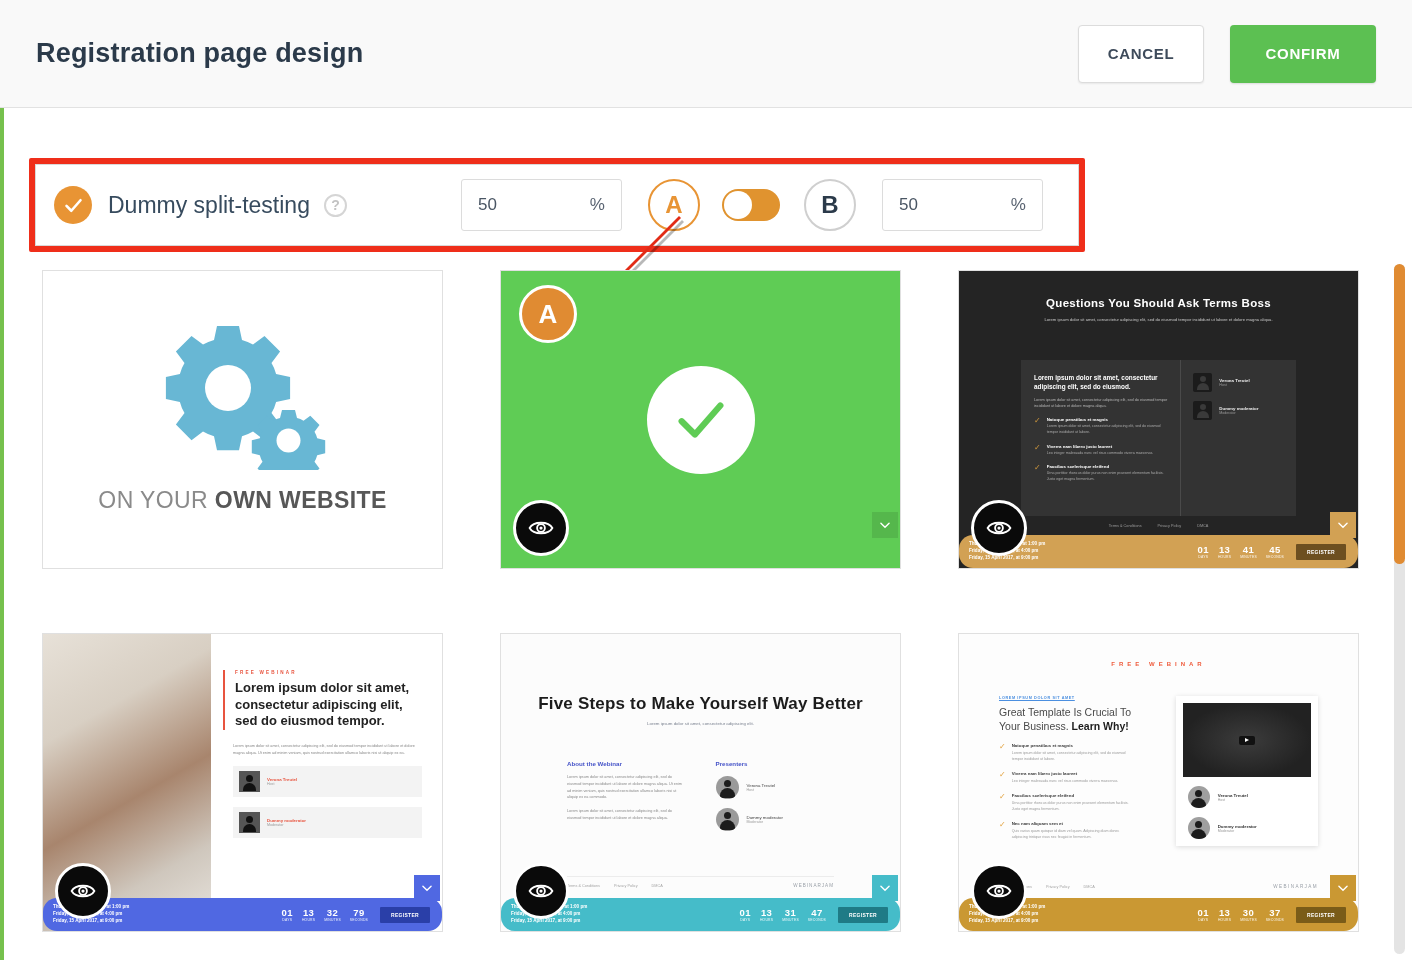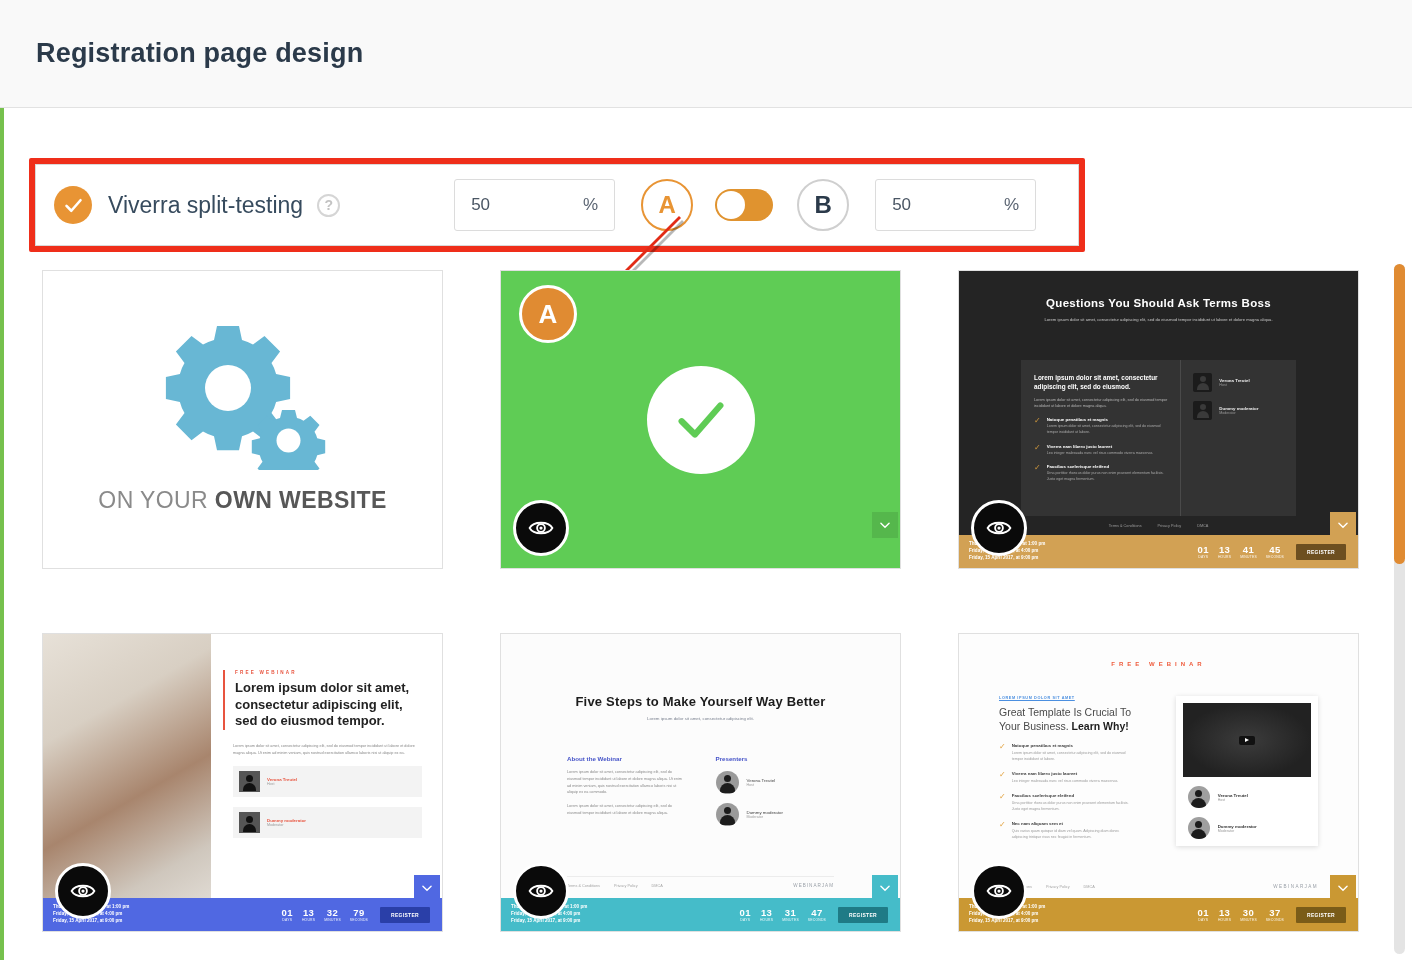--- a/index.html
+++ b/index.html
@@ -130,21 +130,21 @@
   .c1 { display: flex; flex-direction: column; align-items: center; justify-content: center;
         background: #fff; height: 100%; padding-bottom: 6px; }
   .gears { width: 178px; height: 152px; margin-bottom: 16px; }
   .c1-l1, .c1-l2 { font-size: 23px; color: #8a8a8a; letter-spacing: .4px; line-height: 1.28; }
   .c1-l1 b, .c1-l2 b { color: #575757; font-weight: 700; }
 
   
   .tpl { position: absolute; inset: 0; }
   .tpl-footer {
     position: absolute; left: 0; right: 0; bottom: 0; height: 33px;
-    display: flex; align-items: center; padding: 0 12px 0 10px;
+    display: flex; align-items: center; padding: 0 12px 0 10px; border-radius: 14px;
   }
   .tpl-dates { font-size: 4.6px; line-height: 1.5; color: #fff; font-weight: 700; }
   .countdown { margin-left: auto; display: flex; align-items: flex-start; gap: 9px; }
   .cd-unit { text-align: center; color: #fff; }
   .cd-num { font-size: 9.5px; font-weight: 700; letter-spacing: .4px; }
   .cd-lab { font-size: 3.4px; letter-spacing: .2px; opacity: .92; }
   .reg-btn {
     margin-left: 12px; padding: 5px 11px; font-size: 5px; font-weight: 700;
     color: #fff; letter-spacing: .3px; border-radius: 1px;
   }
@@ -205,21 +205,21 @@
   .c4-av { width: 21px; height: 21px; background: #555; position: relative; }
   .c4-av::before { content:""; position:absolute; left:7px; top:3.5px; width:7px; height:7px;
                    border-radius:50%; background:#111; }
   .c4-av::after { content:""; position:absolute; left:4px; top:11.5px; width:13px; height:8px;
                   border-radius:7px 7px 0 0; background:#111; }
   .c4-pn { font-size: 4.4px; font-weight: 700; color: #e8543f; }
   .c4-pr { font-size: 3.6px; color: #999; }
 
   
   .c5 { background: #fcfcfc; }
-  .c5-h { text-align: center; font-size: 13px; font-weight: 700; color: #1c1c1c;
+  .c5-h { text-align: center; font-size: 17px; font-weight: 700; color: #1c1c1c;
           padding-top: 60px; letter-spacing: .2px; }
   .c5-s { text-align: center; font-size: 4.4px; color: #7b8290; padding-top: 7px; }
   .c5-cols { display: flex; padding: 34px 66px 0 66px; gap: 30px; }
   .c5-col { flex: 1; }
   .c5-ct { color: #4553c8; font-size: 6.2px; font-weight: 700; }
   .c5-p { font-size: 3.8px; color: #8a8a8a; line-height: 1.8; padding-top: 7px; }
   .c5-per { display: flex; align-items: center; gap: 8px; padding-top: 9px; }
   .c5-av { width: 23px; height: 23px; border-radius: 50%; background: #9a9a9a; position: relative;
            overflow: hidden; }
   .c5-av::before { content:""; position:absolute; left:8px; top:4px; width:7px; height:7px;
@@ -280,32 +280,36 @@
 </style>
 </head>
 <body>
 
 <div id="app">
 
   <div class="left-accent"></div>
 
   <div class="header">
     <div class="page-title">Registration page design</div>
+    <div class="header-actions">
+      <div class="btn btn-cancel">CANCEL</div>
+      <div class="btn btn-confirm">CONFIRM</div>
+    </div>
   </div>
 
   <div class="split-outline">
     <div class="split-bar">
 
       <div class="check-circle">
         <svg viewBox="0 0 24 24">
           <path d="M4 12.5 L9.5 18 L20 6" fill="none" stroke="#fff" stroke-width="3" stroke-linecap="round" stroke-linejoin="round"></path>
         </svg>
       </div>
 
-      <div class="split-label">Viverra split-testing</div>
+      <div class="split-label">Dummy split-testing</div>
 
       <div class="help-icon">?</div>
 
       <div class="pct-field field-a">
         <span>50</span>
         <span class="pct-sign">%</span>
       </div>
 
       <div class="ab-circle active circle-a">A</div>
 

